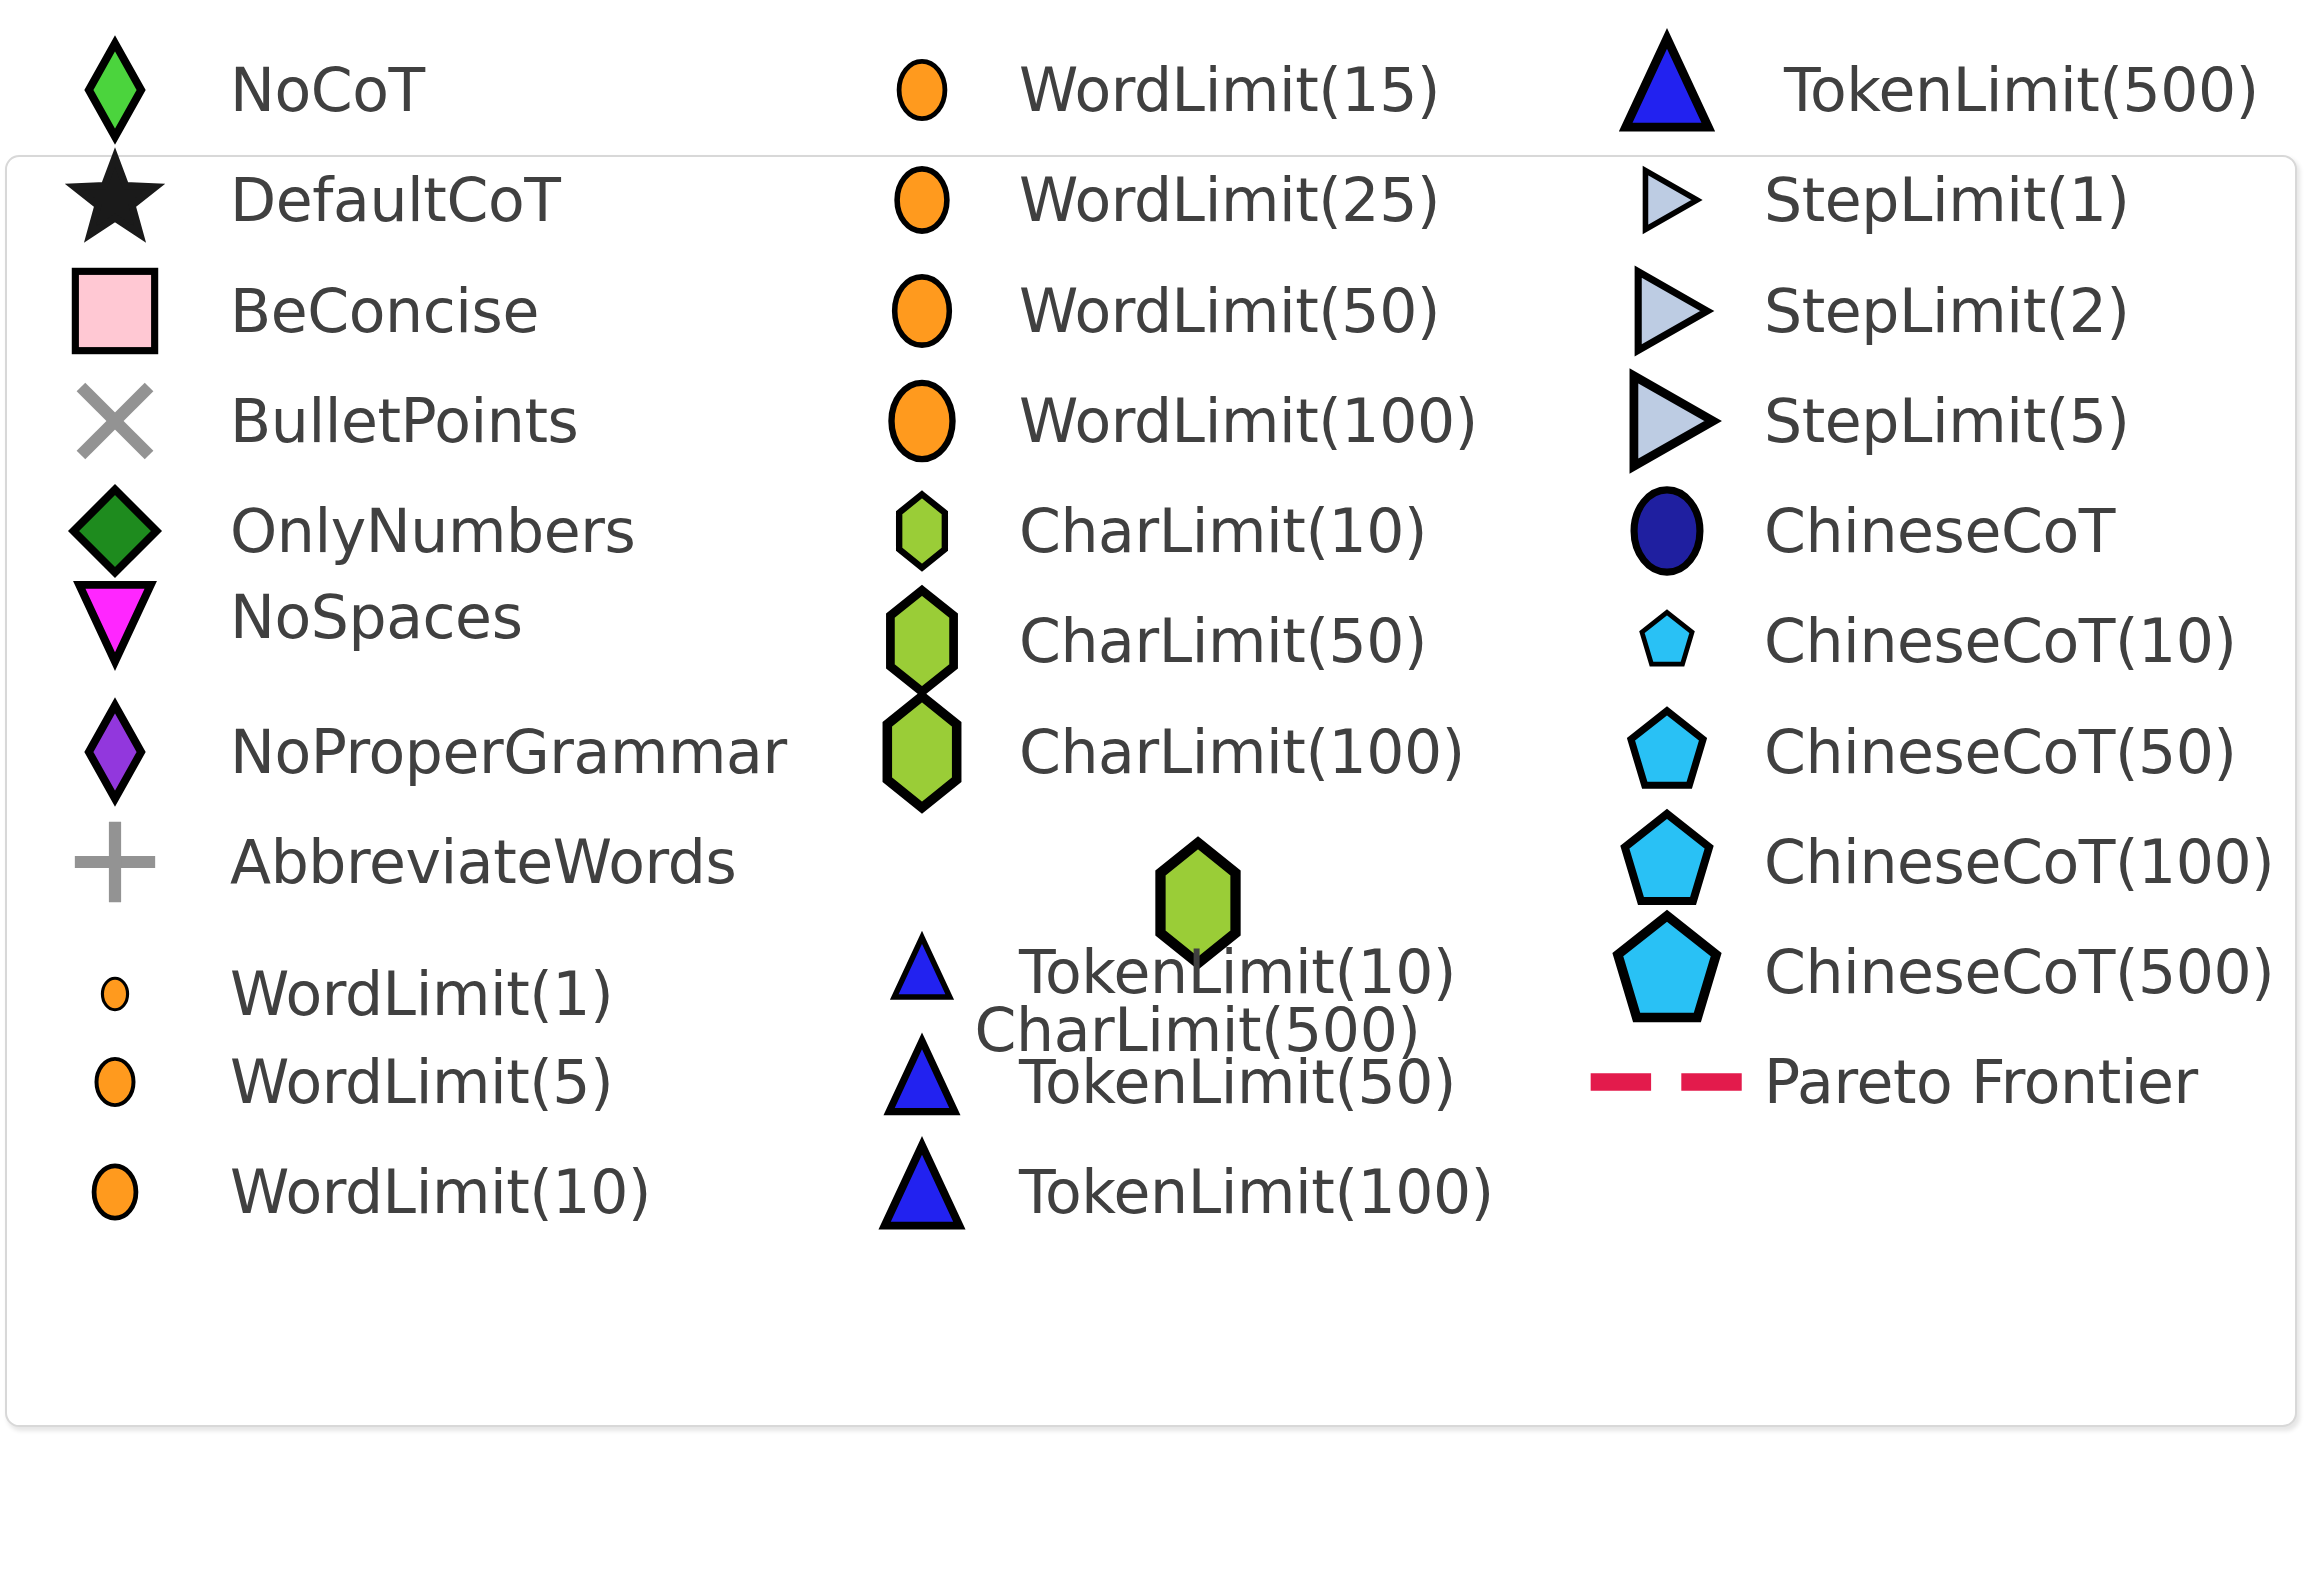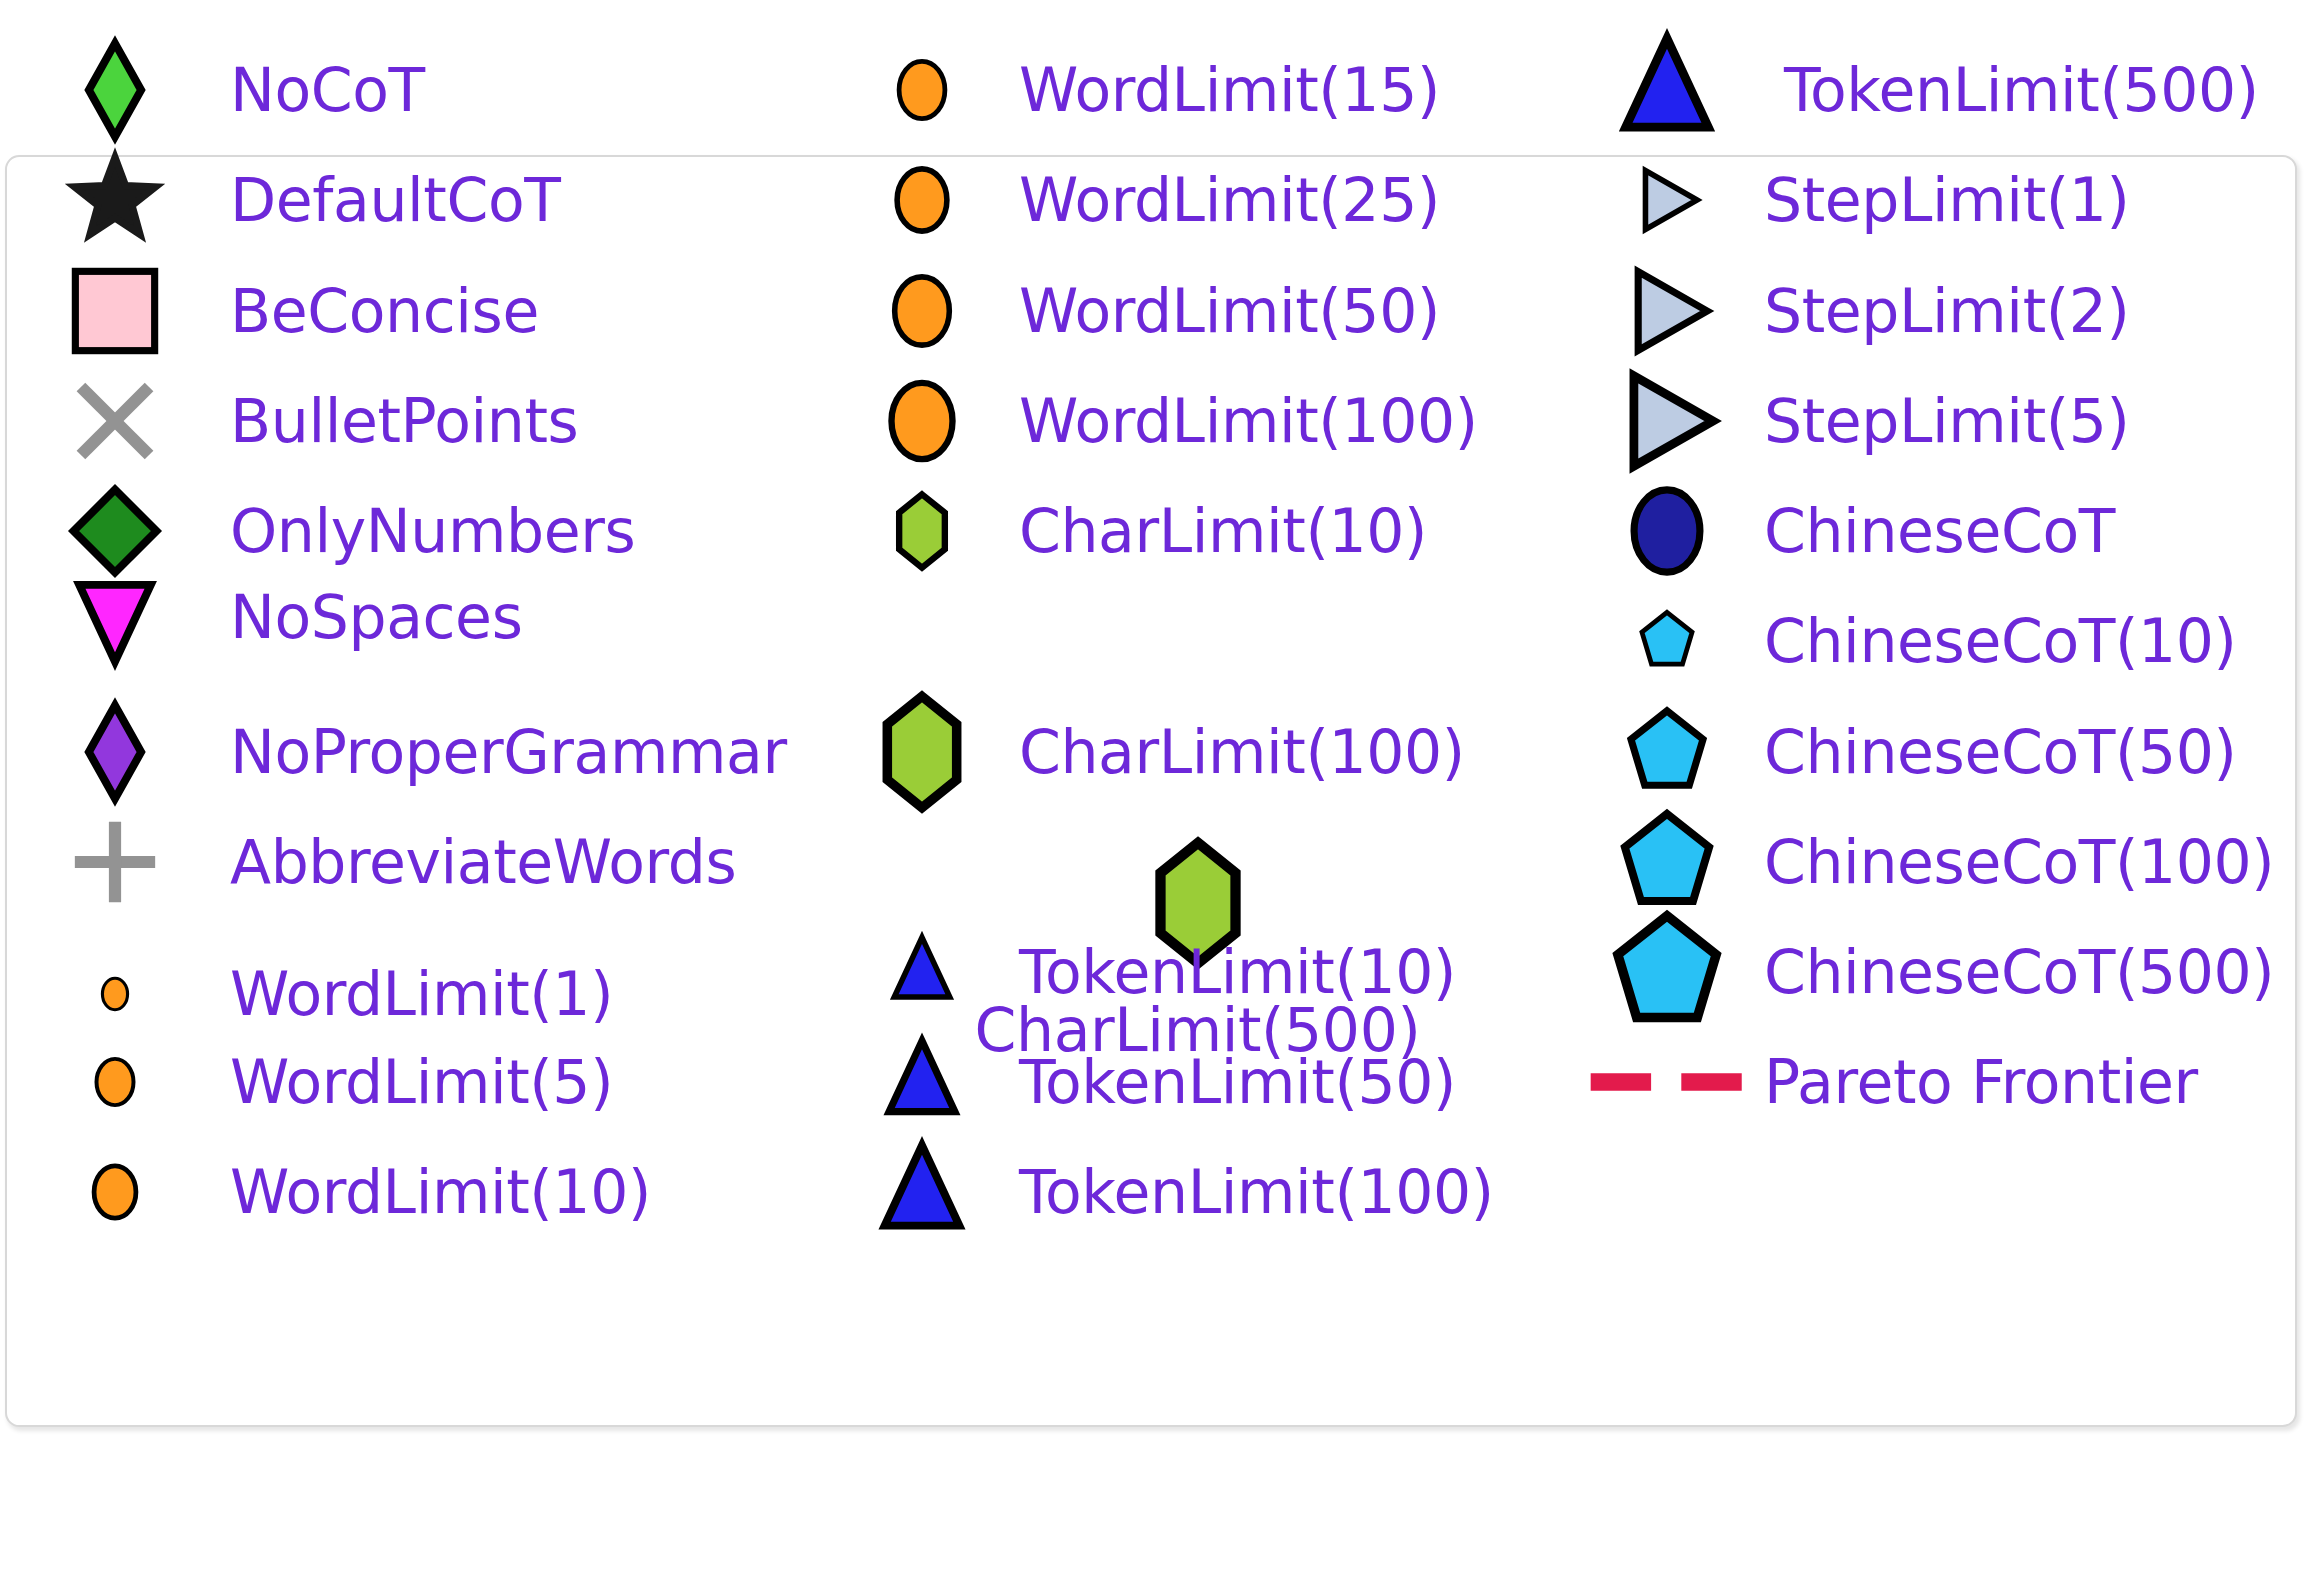--- a/index.html
+++ b/index.html
@@ -56,21 +56,21 @@
   .marker {
     position: absolute;
     left: 50%;
     top: 50%;
     transform: translate(-50%, -50%);
   }
 
   .entry-label {
     font-size: 60px;
     line-height: 1;
-    color: #6d28d9;
+    color: #404040;
     white-space: nowrap;
     letter-spacing: -0.4px;
   }
 
   
   .m-svg { display: block; overflow: visible; }
 </style>
 </head>
 <body>
 
@@ -234,20 +234,30 @@
     <div class="legend-entry" style="top: 475px;">
       <div class="marker-cell">
         <span class="marker">
           <svg class="m-svg" width="86" height="86" viewBox="0 0 108 108">
             <polygon points="54,8 82.68276137334061,31 82.68276137334061,77 54,100 25.3172386266594,77.00000000000001 25.317238626659396,30.999999999999996" fill="#9ACD37" stroke="#000000" stroke-width="8" stroke-linejoin="miter"></polygon>
           </svg>
         </span>
       </div>
       <span class="entry-label">CharLimit(10)</span>
     </div>
+    <div class="legend-entry" style="top: 585px;">
+      <div class="marker-cell">
+        <span class="marker">
+          <svg class="m-svg" width="114" height="114" viewBox="0 0 144 144">
+            <polygon points="72,8 111.90645060638693,40 111.90645060638693,103.99999999999999 72,136 32.093549393613074,104.00000000000003 32.093549393613074,39.99999999999999" fill="#9ACD37" stroke="#000000" stroke-width="11" stroke-linejoin="miter"></polygon>
+          </svg>
+        </span>
+      </div>
+      <span class="entry-label">CharLimit(50)</span>
+    </div>
     <div class="legend-entry" style="top: 696px; text-align: right;">
       <div class="marker-cell">
         <span class="marker">
           <svg class="m-svg" width="124" height="124" viewBox="0 0 156 156">
             <polygon points="78,8 121.6476803507357,43 121.64768035073571,112.99999999999999 78,148 34.3523196492643,113.00000000000003 34.352319649264295,42.99999999999999" fill="#9ACD37" stroke="#000000" stroke-width="12" stroke-linejoin="miter"></polygon>
           </svg>
         </span>
       </div>
       <span class="entry-label">CharLimit(100)</span>
     </div>

